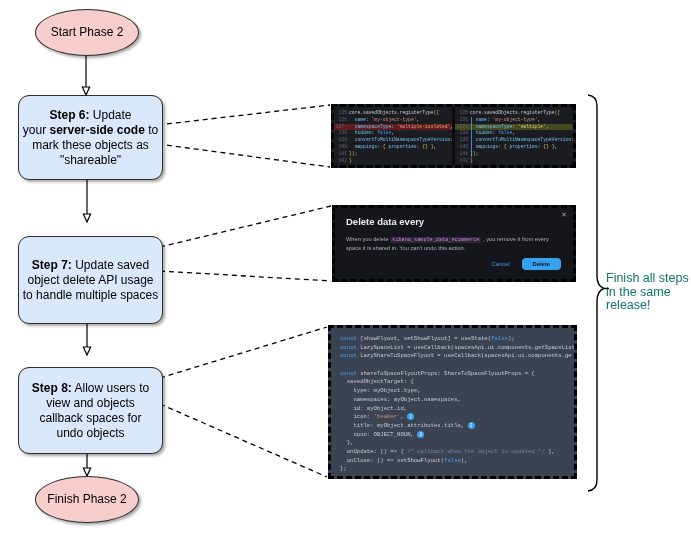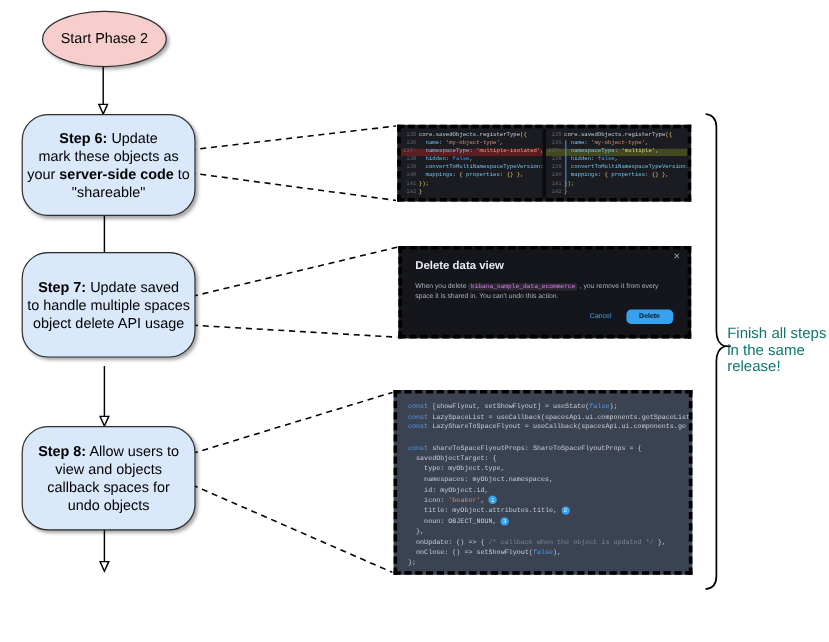--- a/index.html
+++ b/index.html
@@ -3,28 +3,28 @@
 <meta charset="utf-8">
 <style>
   html,body{margin:0;padding:0;background:#ffffff;}
   .canvas{position:relative;width:691px;height:535px;background:#fff;font-family:"Liberation Sans",sans-serif;overflow:hidden;margin-left:10px;}
   svg.layer{position:absolute;left:0;top:0;width:691px;height:535px;pointer-events:none;}
 
   
   .node{position:absolute;display:flex;align-items:center;justify-content:center;text-align:center;
         color:#000;font-size:12px;line-height:15px;box-shadow:2px 2px 3px rgba(0,0,0,0.35);}
   .ellipse{background:#f8cecc;border:1.4px solid #2d2d2d;border-radius:50%;}
-  .stepbox{background:#dae8fc;border:1.4px solid #2d2d2d;border-radius:22px;flex-direction:column;padding:2px;}
+  .stepbox{background:#dae8fc;border:1.4px solid #2d2d2d;border-radius:11px;flex-direction:column;padding:2px;}
   .seg{white-space:pre;}
   .seg.bold{font-weight:bold;}
   .box-line{white-space:nowrap;}
   #start-node{left:25px;top:9px;width:102px;height:45px;}
   #step6-node{left:8px;top:95px;width:139px;height:79px;}
-  #step7-node{left:8px;top:210px;width:139px;height:82px;justify-content:center;}
-  #step8-node{left:8px;top:355px;width:139px;height:81px;}
+  #step7-node{left:8px;top:236px;width:139px;height:82px;justify-content:center;}
+  #step8-node{left:8px;top:367px;width:139px;height:81px;}
   #finish-node{left:25px;top:476px;width:102px;height:45px;}
 
   
   .shot{position:absolute;border:3px dashed #000;box-sizing:border-box;background:#1d1e24;overflow:hidden;}
   #shot-diff{left:321px;top:104px;width:245px;height:64px;display:flex;}
   .diff-panel{flex:1 1 0;position:relative;background:#1b1c22;padding-top:3px;overflow:hidden;}
   .diff-gap{width:3px;background:#0b0b0e;}
   .cl{display:flex;}
   #shot-diff .cl{height:6.8px;line-height:6.8px;font-family:"Liberation Mono",monospace;font-size:4.7px;}
   #shot-diff .gut{flex:0 0 13px;text-align:right;padding-right:2px;color:#62656f;}
@@ -99,38 +99,41 @@
       <path d="M 594 288.5 L 599 288.5"></path>
     </g>
   </svg>
 
   <div class="node ellipse" id="start-node">
     <span class="seg">Start Phase 2</span>
   </div>
 
   <div class="node stepbox" id="step6-node">
     <div class="box-line"><span class="seg bold">Step 6:</span><span class="seg"> Update</span></div>
+    <div class="box-line"><span class="seg">your </span><span class="seg bold">server-side code</span><span class="seg"> to</span></div>
     <div class="box-line"><span class="seg">mark these objects as</span></div>
-    <div class="box-line"><span class="seg">your </span><span class="seg bold">server-side code</span><span class="seg"> to</span></div>
     <div class="box-line"><span class="seg">"shareable"</span></div>
   </div>
 
   <div class="node stepbox" id="step7-node">
     <div class="box-line"><span class="seg bold">Step 7:</span><span class="seg"> Update saved</span></div>
+    <div class="box-line"><span class="seg">object delete API usage</span></div>
     <div class="box-line"><span class="seg">to handle multiple spaces</span></div>
-    <div class="box-line"><span class="seg">object delete API usage</span></div>
   </div>
 
   <div class="node stepbox" id="step8-node">
     <div class="box-line"><span class="seg bold">Step 8:</span><span class="seg"> Allow users to</span></div>
     <div class="box-line"><span class="seg">view and objects</span></div>
     <div class="box-line"><span class="seg">callback spaces for</span></div>
     <div class="box-line"><span class="seg">undo objects</span></div>
   </div>
 
+  <div class="node ellipse" id="finish-node">
+    <span class="seg">Finish Phase 2</span>
+  </div>
 
   <div class="shot" id="shot-diff">
     <div class="diff-panel">
         <div class="cl">
           <span class="gut">135</span>
           <span class="code"><span class="tk-plain">core.savedObjects.registerType</span><span class="tk-punc">({</span></span>
         </div>
         <div class="cl">
           <span class="gut">136</span>
           <span class="code"><span class="tk-key">  name</span><span class="tk-plain">: </span><span class="tk-str">'my-object-type'</span><span class="tk-plain">,</span></span>
@@ -192,21 +195,21 @@
           <span class="code"><span class="tk-punc">});</span></span>
         </div>
         <div class="cl">
           <span class="gut">142</span>
           <span class="code"><span class="tk-punc">}</span></span>
         </div>
       </div>
   </div>
 
   <div class="shot" id="shot-modal">
-    <div class="modal-title">Delete data view</div>
+    <div class="modal-title">Delete data every</div>
     <div class="modal-close">✕</div>
     <div class="modal-body"><span>When you delete </span><span class="modal-code">kibana_sample_data_ecommerce</span><span> , you remove it from every space it is shared in. You can't undo this action.</span></div>
     <div class="modal-footer">
       <span class="btn-cancel">Cancel</span>
       <span class="btn-delete">Delete</span>
     </div>
   </div>
 
   <div class="shot" id="shot-code">
       <div class="cl">

